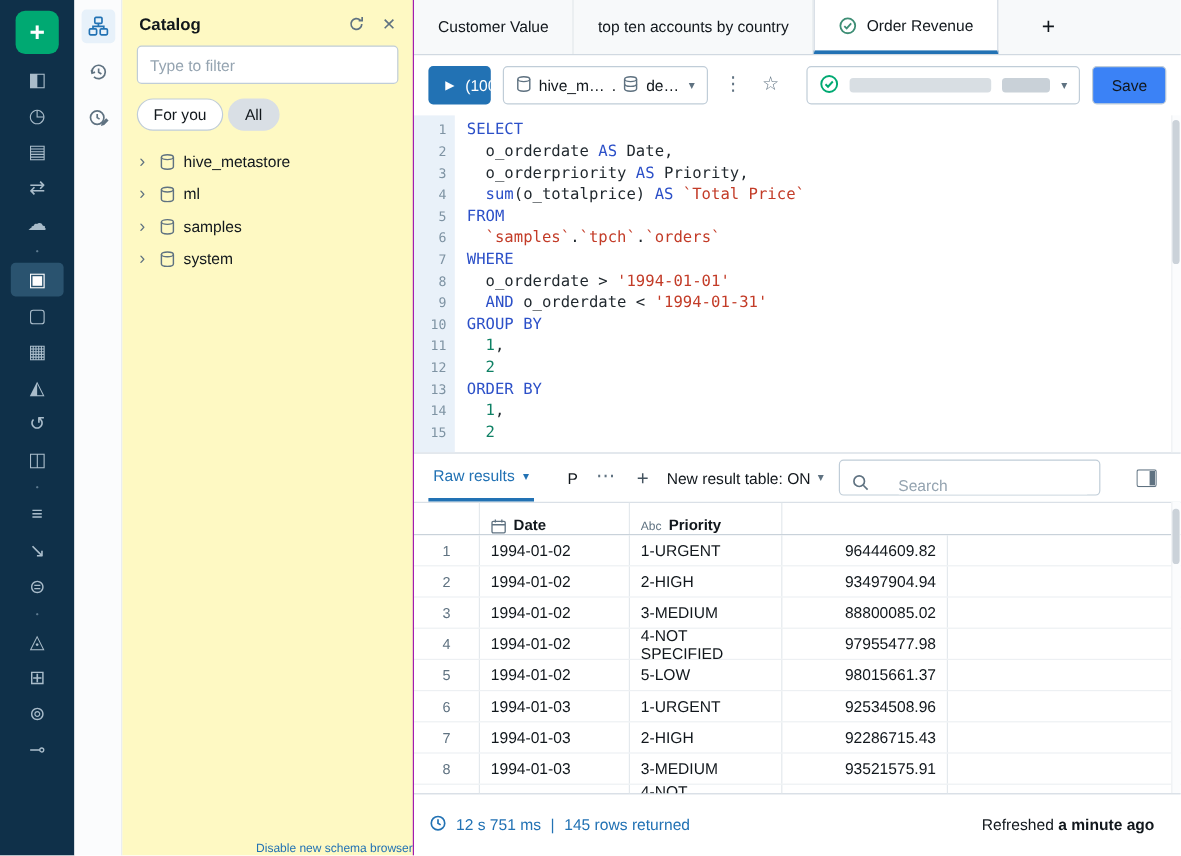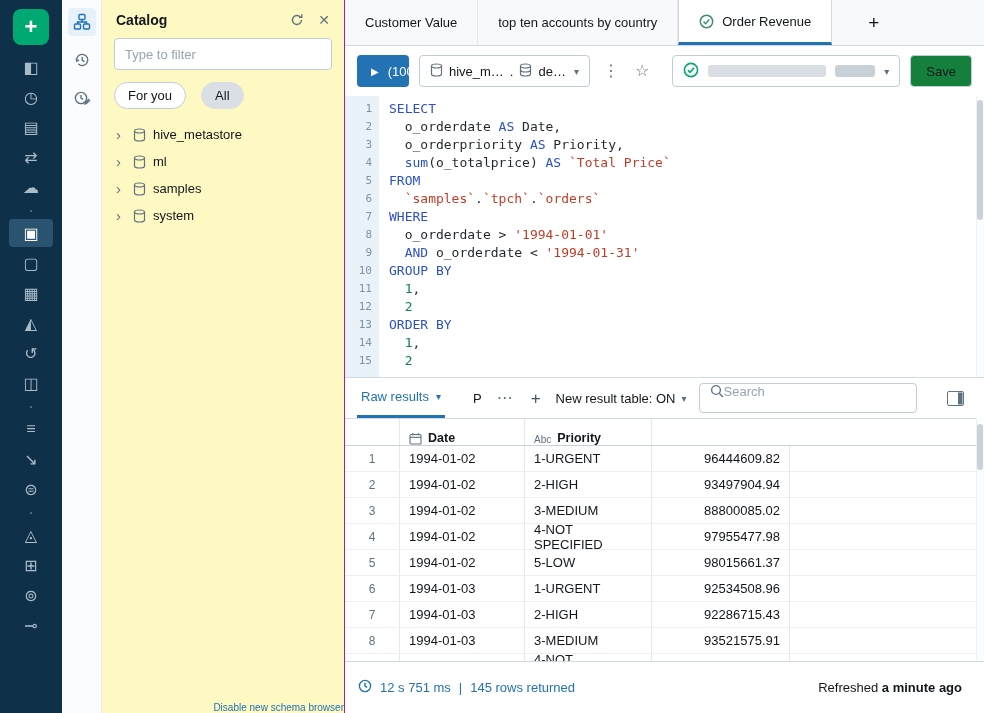--- a/index.html
+++ b/index.html
@@ -19,21 +19,21 @@
   .subrail-item.selected{background:#E7F1FA}
 
   
   .catalog{width:243px;background:#fef9c3;border-right:1px solid #a21caf;display:flex;flex-direction:column;flex:none;position:relative}
   .cat-head{display:flex;align-items:center;padding:12px 14px 8px}
   .cat-title{font-weight:700;font-size:14px;flex:1}
   .cat-ic{color:#5F7281;margin-left:14px;cursor:pointer;font-size:14px;display:flex;align-items:center}
   .cat-filter{margin:2px 12px 12px;height:32px;border:1px solid #C0CDD8;border-radius:4px;display:flex;align-items:center;padding:0 10px;background:#fff}
   .cat-filter input{border:none;outline:none;width:100%;font-size:13px;font-family:inherit;color:#11171C}
   .cat-filter input::placeholder{color:#95A4B1}
-  .pills{display:flex;gap:15px;padding:0 12px 12px}
+  .pills{display:flex;gap:4px;padding:0 12px 12px}
   .pill{border:1px solid #C0CDD8;border-radius:15px;padding:5px 13px;font-size:13px;cursor:pointer;background:#fff}
   .pill.selected{background:#D9DFE5;border-color:#D9DFE5}
   .tree-item{display:flex;align-items:center;height:27px;padding:0 14px;gap:7px;cursor:pointer}
   .tw{color:#5F7281;font-size:15px;width:10px;line-height:1}
   .tl{font-size:13px}
   .cat-foot{position:absolute;bottom:0;left:0;right:0;text-align:right;color:#2272B4;cursor:pointer;font-size:10px}
 
   
   .main{flex:1;display:flex;flex-direction:column;min-width:0;background:#fff}
 
@@ -48,21 +48,21 @@
   .run-play{font-size:10px}
   .ctx{display:flex;align-items:center;height:32px;border:1px solid #C0CDD8;border-radius:4px;padding:0 10px;gap:6px;cursor:pointer;color:#11171C}
   .ctx .caret{font-size:10px;color:#5F7281;margin-left:2px}
   .icon-btn{color:#5F7281;font-size:16px;cursor:pointer;padding:0 3px;line-height:1}
   .spacer{flex:1}
   .wh-select{display:flex;align-items:center;gap:9px;height:32px;border:1px solid #C0CDD8;border-radius:4px;padding:0 10px;width:240px;cursor:pointer}
   .redact{height:12px;border-radius:3px;background:#D8DEE3}
   .redact.r1{width:118px}
   .redact.r2{width:40px;background:#C9D1D8}
   .wh-caret{margin-left:auto;font-size:10px;color:#5F7281}
-  .save-btn{height:32px;border:1px solid #C0CDD8;border-radius:4px;background:#15803d;padding:0 15px;font-size:13px;cursor:pointer;font-family:inherit;color:#11171C}
+  .save-btn{height:32px;border:1px solid #C0CDD8;border-radius:4px;background:#3b82f6;padding:0 15px;font-size:13px;cursor:pointer;font-family:inherit;color:#11171C}
 
   
   .editor{height:281px;display:flex;position:relative;overflow:hidden;flex:none}
   .gutter{width:34px;background:#E9F1F9;color:#7E93A3;font-family:"DejaVu Sans Mono",monospace;font-size:11px;text-align:right;padding:4px 7px 0 0;flex:none}
   .gutter div{height:18px;line-height:18px}
   .code{flex:1;padding:4px 0 0 10px;font-family:"DejaVu Sans Mono",monospace;font-size:13px;white-space:pre;cursor:text}
   .cl{height:18px;line-height:18px}
   .tok-kw{color:#2C50C8}
   .tok-str{color:#C33C28}
   .tok-num{color:#0E8064}
@@ -72,21 +72,21 @@
   .vscroll .thumb{position:absolute;right:1px;width:6px;border-radius:3px;background:#CBD2D9}
 
   
   .results{flex:1;display:flex;flex-direction:column;min-height:0;border-top:1px solid #D1D9E1}
   .results-toolbar{height:40px;display:flex;align-items:center;padding:0 12px;gap:12px;flex:none}
   .rr-tab{color:#2272B4;display:flex;gap:7px;align-items:center;height:100%;border-bottom:3px solid #2272B4;padding:0 4px;cursor:pointer;font-size:13px}
   .rr-tab .caret{font-size:10px}
   .trunc-tab{color:#11171C;margin-left:16px;cursor:pointer}
   .nrt{display:flex;align-items:center;gap:6px;cursor:pointer;font-size:13px}
   .nrt .caret{font-size:10px;color:#5F7281}
-  .search-box{display:flex;align-items:flex-start;gap:0;height:30px;width:218px;border:1px solid #C0CDD8;border-radius:4px;padding:0 10px}
+  .search-box{display:flex;align-items:flex-end;gap:25px;height:30px;width:218px;border:1px solid #C0CDD8;border-radius:4px;padding:0 10px}
   .search-box input{border:none;outline:none;flex:1;font-family:inherit;font-size:13px;min-width:0}
   .search-box input::placeholder{color:#95A4B1}
   .panel-toggle{margin-left:auto;margin-right:8px;cursor:pointer;display:flex;align-items:center}
   .plus-btn{font-size:17px;color:#44535F}
 
   .rtable{flex:1;overflow:hidden;position:relative}
   .rt-head{display:flex;height:28px;border-top:1px solid #D1D9E1;border-bottom:1px solid #C9D2DA;align-items:stretch}
   .rc{display:flex;align-items:flex-end;padding:0 9px;gap:6px;border-right:1px solid #E4E9ED;font-size:12.5px;font-weight:700;cursor:pointer}
   .rc-n{width:55px;cursor:default}
   .rc-0{width:125px}

